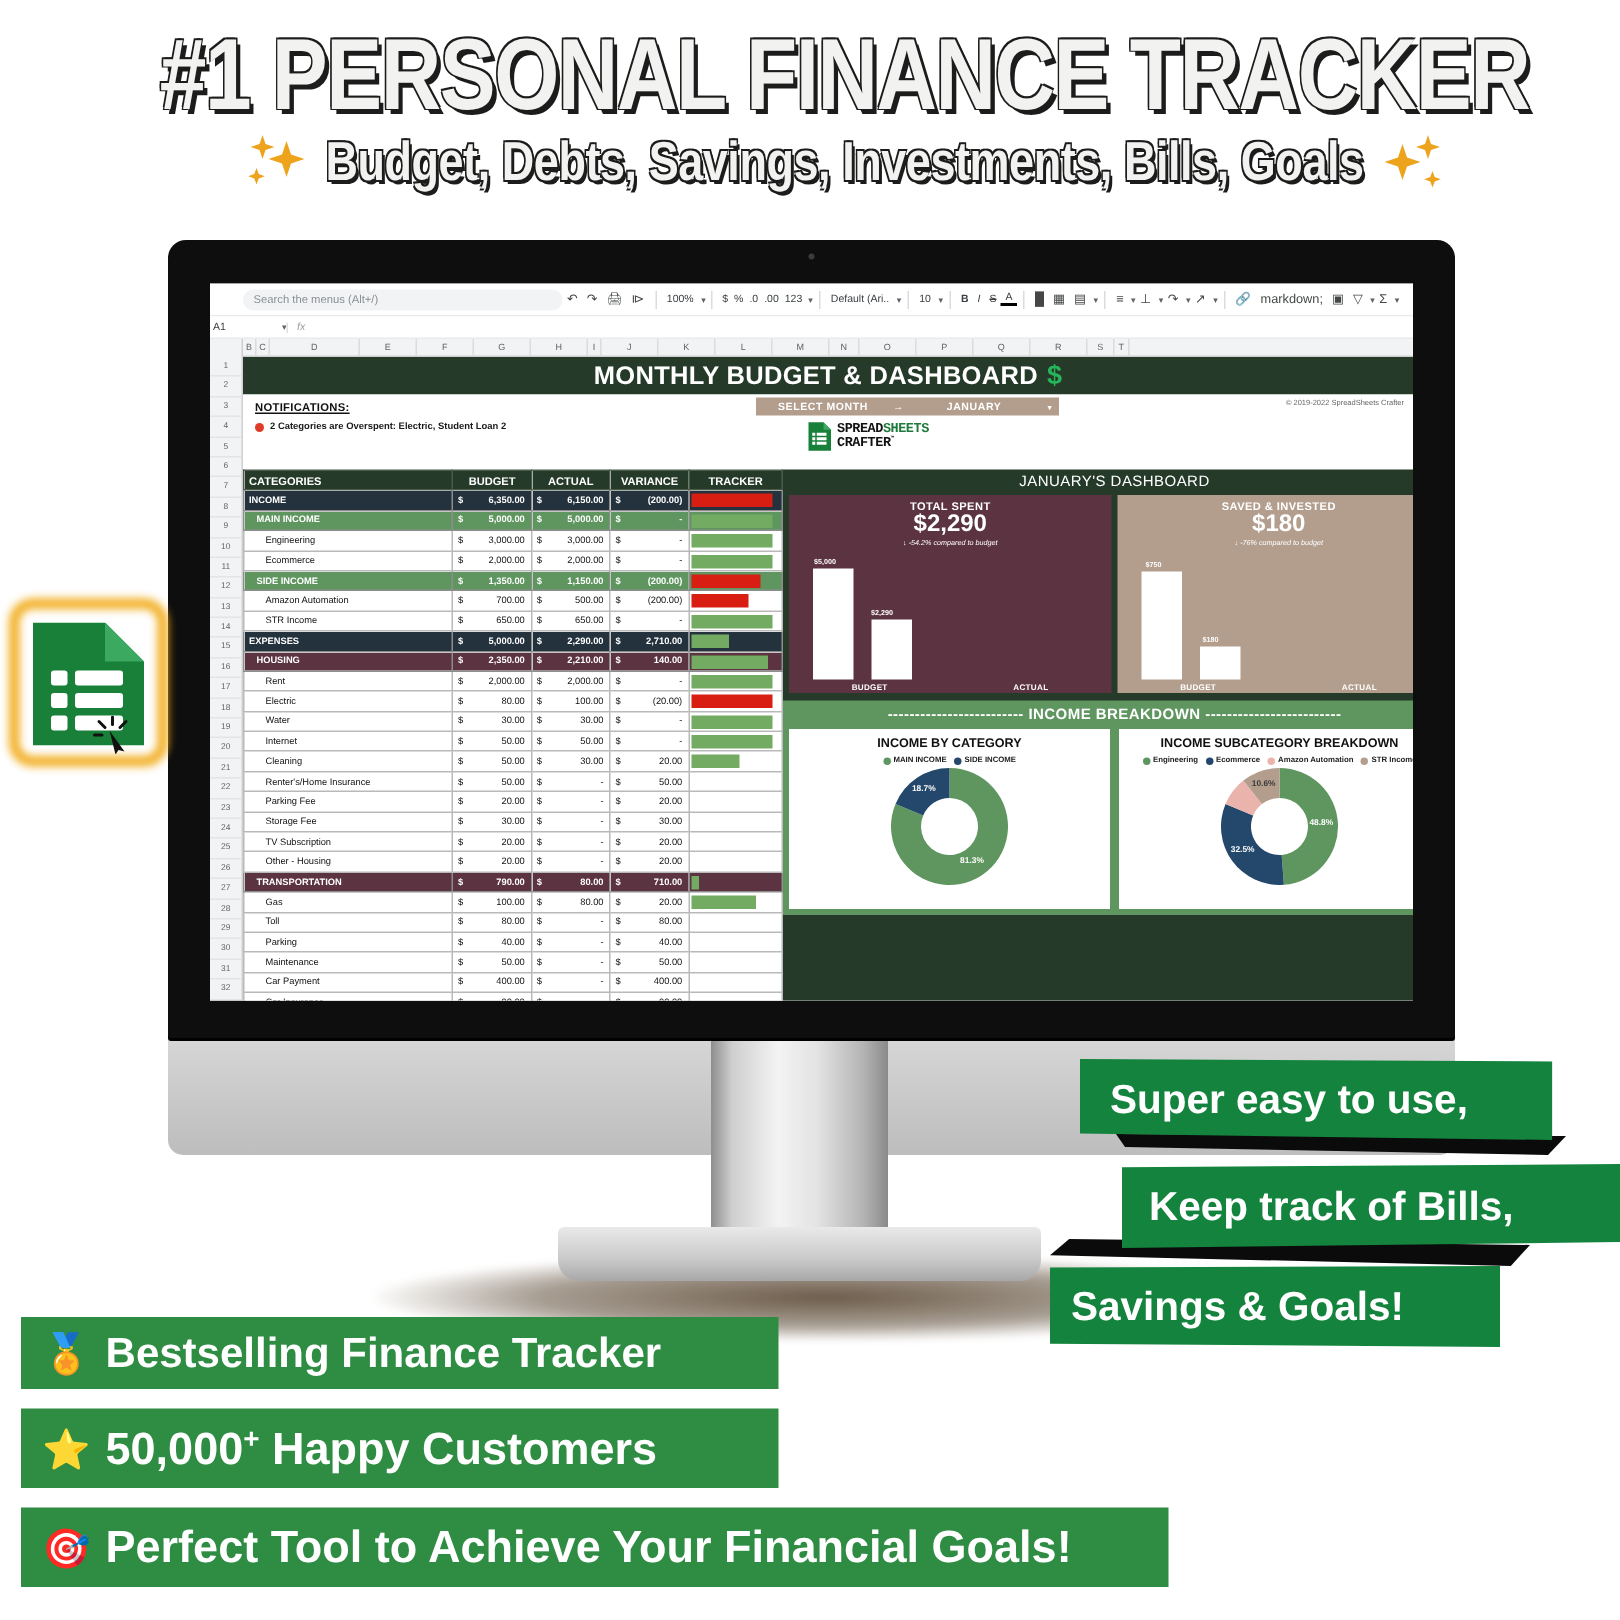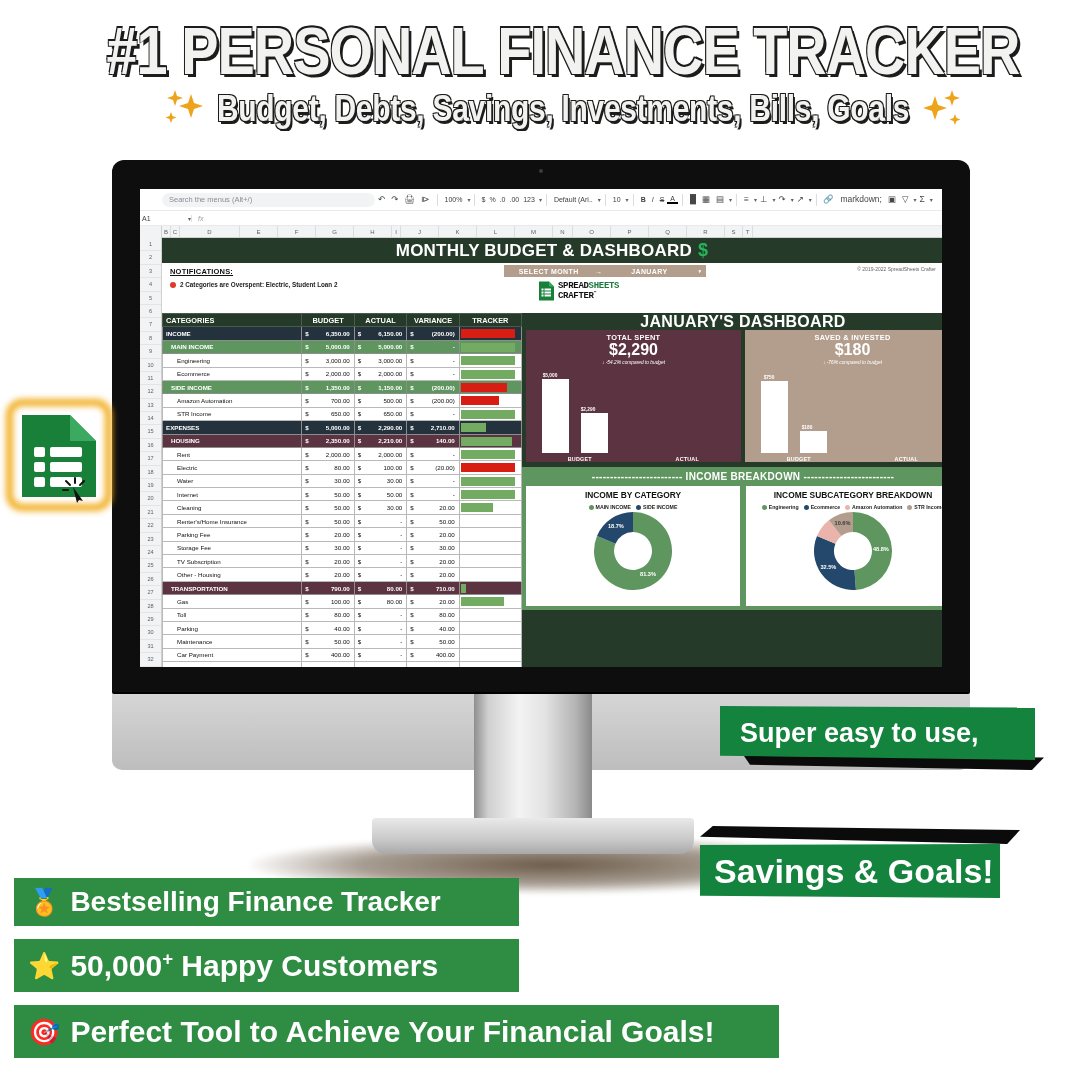--- a/index.html
+++ b/index.html
@@ -119,21 +119,21 @@
   .num { position:relative; text-align:right; padding-right:4px !important; }
   .num .sg { position:absolute; left:3px; }
   .prg { padding:0 !important; position:relative; }
   .bar { position:absolute; left:1px; top:2px; height:9px; }
   .bar-g { background:#74ab63; }
   .bar-r { background:#d81d13; }
 
   
   .dash { position:absolute; left:360px; top:75px; width:442px; bottom:0;
           background:#253a29; padding:0; }
-  .dash-title { height:17px; color:#fff; font-size:16px; font-weight:bold;
+  .dash-title { height:17px; color:#fff; font-size:10px; font-weight:normal;
                 display:flex; align-items:center; justify-content:center; letter-spacing:.3px; }
   .kpis { display:flex; gap:4px; padding:0 4px; }
   .kpi { flex:1; }
   .kpi-head { text-align:center; color:#fff; padding:3px 0 4px; }
   .kpi-label { font-size:7.4px; font-weight:bold; letter-spacing:.3px; }
   .kpi-value { font-size:16px; font-weight:bold; margin-top:-1px; }
   .kpi-sub { font-size:4.8px; font-style:italic; margin-top:1px; }
   .kpi-chart { height:93px; position:relative; }
   .kc-bar { position:absolute; bottom:9px; width:27px; background:#fff; }
   .kc-lbl { position:absolute; font-size:4.8px; color:#fff; font-weight:bold; text-align:center; width:40px;}
@@ -160,21 +160,21 @@
                 border:7px solid #f1a914; filter:blur(3px); opacity:.95; }
   .badge-inner { position:absolute; left:16px; top:16px; width:74px; height:82px; }
 
   
   .ribbon { position:absolute; color:#fff; font-weight:bold; display:flex; align-items:center;
             background:#13833d; }
   .rb1 { left:720px; top:706px; width:315px; height:54px; font-size:27px; padding-left:20px;
          clip-path:polygon(0 0, 100% 3%, 100% 100%, 0 92%); }
   .rb2 { left:748px; top:776px; width:332px; height:56px; font-size:27px; padding-left:18px;
          clip-path:polygon(0 4%, 100% 0, 100% 93%, 0 100%); }
-  .rb3 { left:700px; top:844px; width:300px; height:54px; font-size:34px; padding-left:14px;
+  .rb3 { left:700px; top:844px; width:300px; height:54px; font-size:27px; padding-left:14px;
          clip-path:polygon(0 2%, 100% 0, 100% 100%, 0 96%); }
   .rbsh { position:absolute; background:#0b0b0b; }
   .rbsh1 { left:744px; top:756px; width:300px; height:14px;
            clip-path:polygon(0 0, 100% 10%, 96% 100%, 2% 62%); }
   .rbsh2 { left:700px; top:826px; width:320px; height:18px;
            clip-path:polygon(4% 0, 100% 22%, 96% 100%, 0 60%); }
 
   
   .bb { position:absolute; background:#2f8c43; color:#fff; font-weight:bold;
         display:flex; align-items:center; gap:10px; padding-left:14px; }
@@ -732,20 +732,21 @@
           <line x1="1" y1="13" x2="6" y2="13"></line>
         </g>
         <path d="M11 10 L21 24 L17 23 L15 26 L11 10 Z" fill="#111"></path>
       </svg>
     </div>
   </div>
 
   <div class="rbsh rbsh1"></div>
   <div class="rbsh rbsh2"></div>
   <div class="ribbon rb1">Super easy to use,</div>
+  <div class="ribbon rb2">Keep track of Bills,</div>
   <div class="ribbon rb3">Savings &amp; Goals!</div>
 
   <div class="bb bb1">
     <span class="bb-ico">🏅</span>
     <span>Bestselling Finance Tracker</span>
   </div>
   <div class="bb bb2">
     <span class="bb-ico">⭐</span>
     <span><span>50,000</span><span class="sup">+</span><span> Happy Customers</span></span>
   </div>

